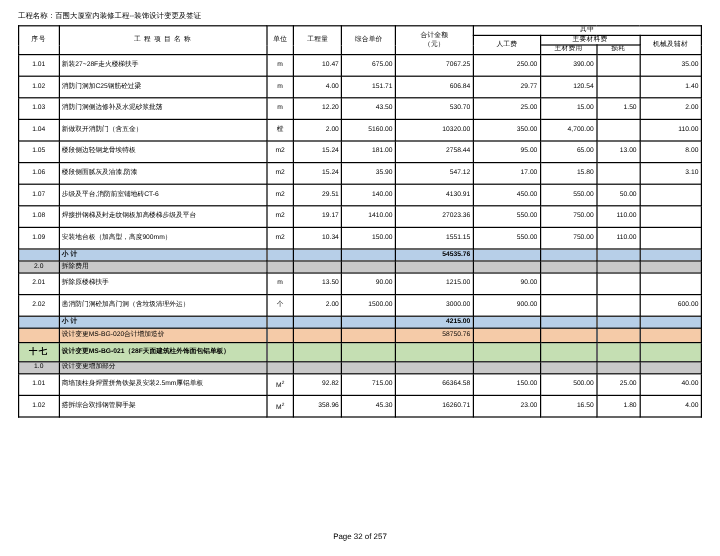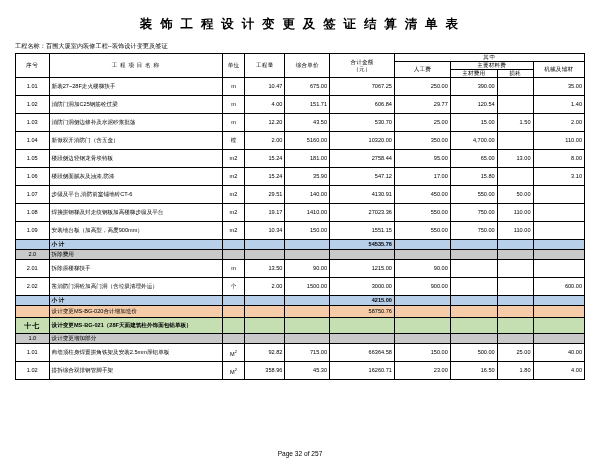--- a/index.html
+++ b/index.html
@@ -103,21 +103,20 @@
     text-align: center;
     font-size: 6.6px;
     color: #000000;
   }
 </style>
 </head>
 <body>
 
 <div class="page">
 
-  <div class="doc-title">装 饰 工 程 设 计 变 更 及 签 证 结 算 清 单 表</div>
 
   <div class="project-line">工程名称：百围大厦室内装修工程--装饰设计变更及签证</div>
 
   <table class="sheet">
     <colgroup>
       <col style="width:30px">
       <col style="width:155px">
       <col style="width:20px">
       <col style="width:36px">
       <col style="width:40px">

